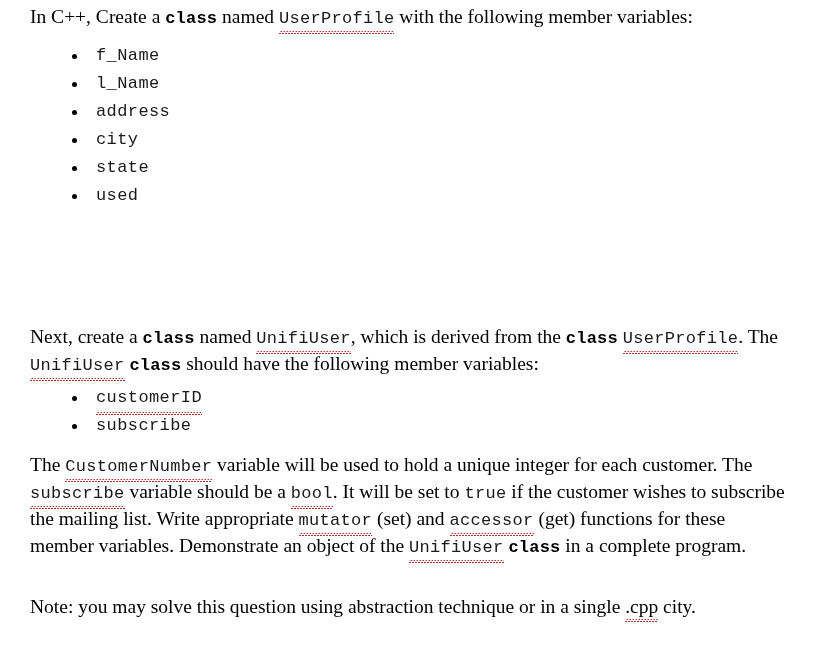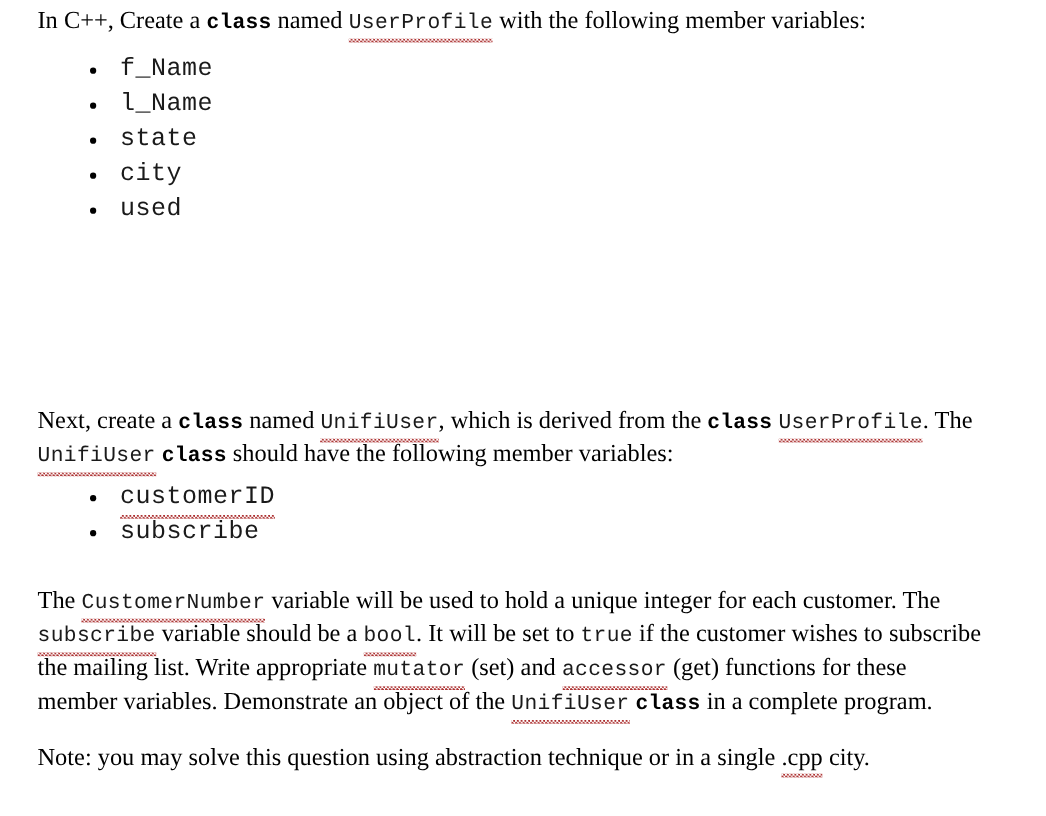--- a/index.html
+++ b/index.html
@@ -44,21 +44,21 @@
     margin: 0;
     padding: 0;
     list-style: none;
   }
   .bullets li {
     position: relative;
     height: 28px;
     line-height: 28px;
     padding-left: 26px;
     font-family: "Liberation Mono", "DejaVu Sans Mono", monospace;
-    font-size: 20px;
+    font-size: 17px;
     color: #1a1a1a;
     letter-spacing: 0.4px;
     white-space: nowrap;
   }
   .bullets li::before {
     content: "";
     position: absolute;
     left: 2px;
     top: 12px;
     width: 5px;
@@ -119,36 +119,37 @@
 
 <div class="page">
 
   <div class="para" style="top: 4px;">
     <span>In C++, Create a </span><span class="code-b">class</span><span> named </span><span class="code sp">UserProfile</span><span> with the following member variables:</span>
   </div>
 
   <ul class="bullets" style="top: 42px;">
     <li><span class="btext">f_Name</span></li>
     <li><span class="btext">l_Name</span></li>
+    <li><span class="btext">address</span></li>
+    <li><span class="btext">city</span></li>
     <li><span class="btext">state</span></li>
-    <li><span class="btext">city</span></li>
     <li><span class="btext">used</span></li>
   </ul>
 
 
   <div class="para" style="top: 324px;">
     <span>Next, create a </span><span class="code-b">class</span><span> named </span><span class="code sp">UnifiUser</span><span>, which is derived from the </span><span class="code-b">class</span><span> </span><span class="code sp">UserProfile</span><span>. The </span><span class="code sp">UnifiUser</span><span> </span><span class="code-b">class</span><span> should have the following member variables:</span>
   </div>
 
   <ul class="bullets" style="top: 384px;">
     <li><span class="btext sp">customerID</span></li>
     <li><span class="btext">subscribe</span></li>
   </ul>
 
-  <div class="para" style="top: 468px;">
+  <div class="para" style="top: 452px;">
     <span>The </span><span class="code sp">CustomerNumber</span><span> variable will be used to hold a unique integer for each customer. The </span><span class="code sp">subscribe</span><span> variable should be a </span><span class="code sp">bool</span><span>. It will be set to </span><span class="code">true</span><span> if the customer wishes to subscribe the mailing list. Write appropriate </span><span class="code sp">mutator</span><span> (set) and </span><span class="code sp">accessor</span><span> (get) functions for these member variables. Demonstrate an object of the </span><span class="code sp">UnifiUser</span><span> </span><span class="code-b">class</span><span> in a complete program.</span>
   </div>
 
   <div class="para" style="top: 594px;">
     <span>Note: you may solve this question using abstraction technique or in a single </span><span class="sp">.cpp</span><span> city.</span>
   </div>
 
 </div>
 
 </body></html>

